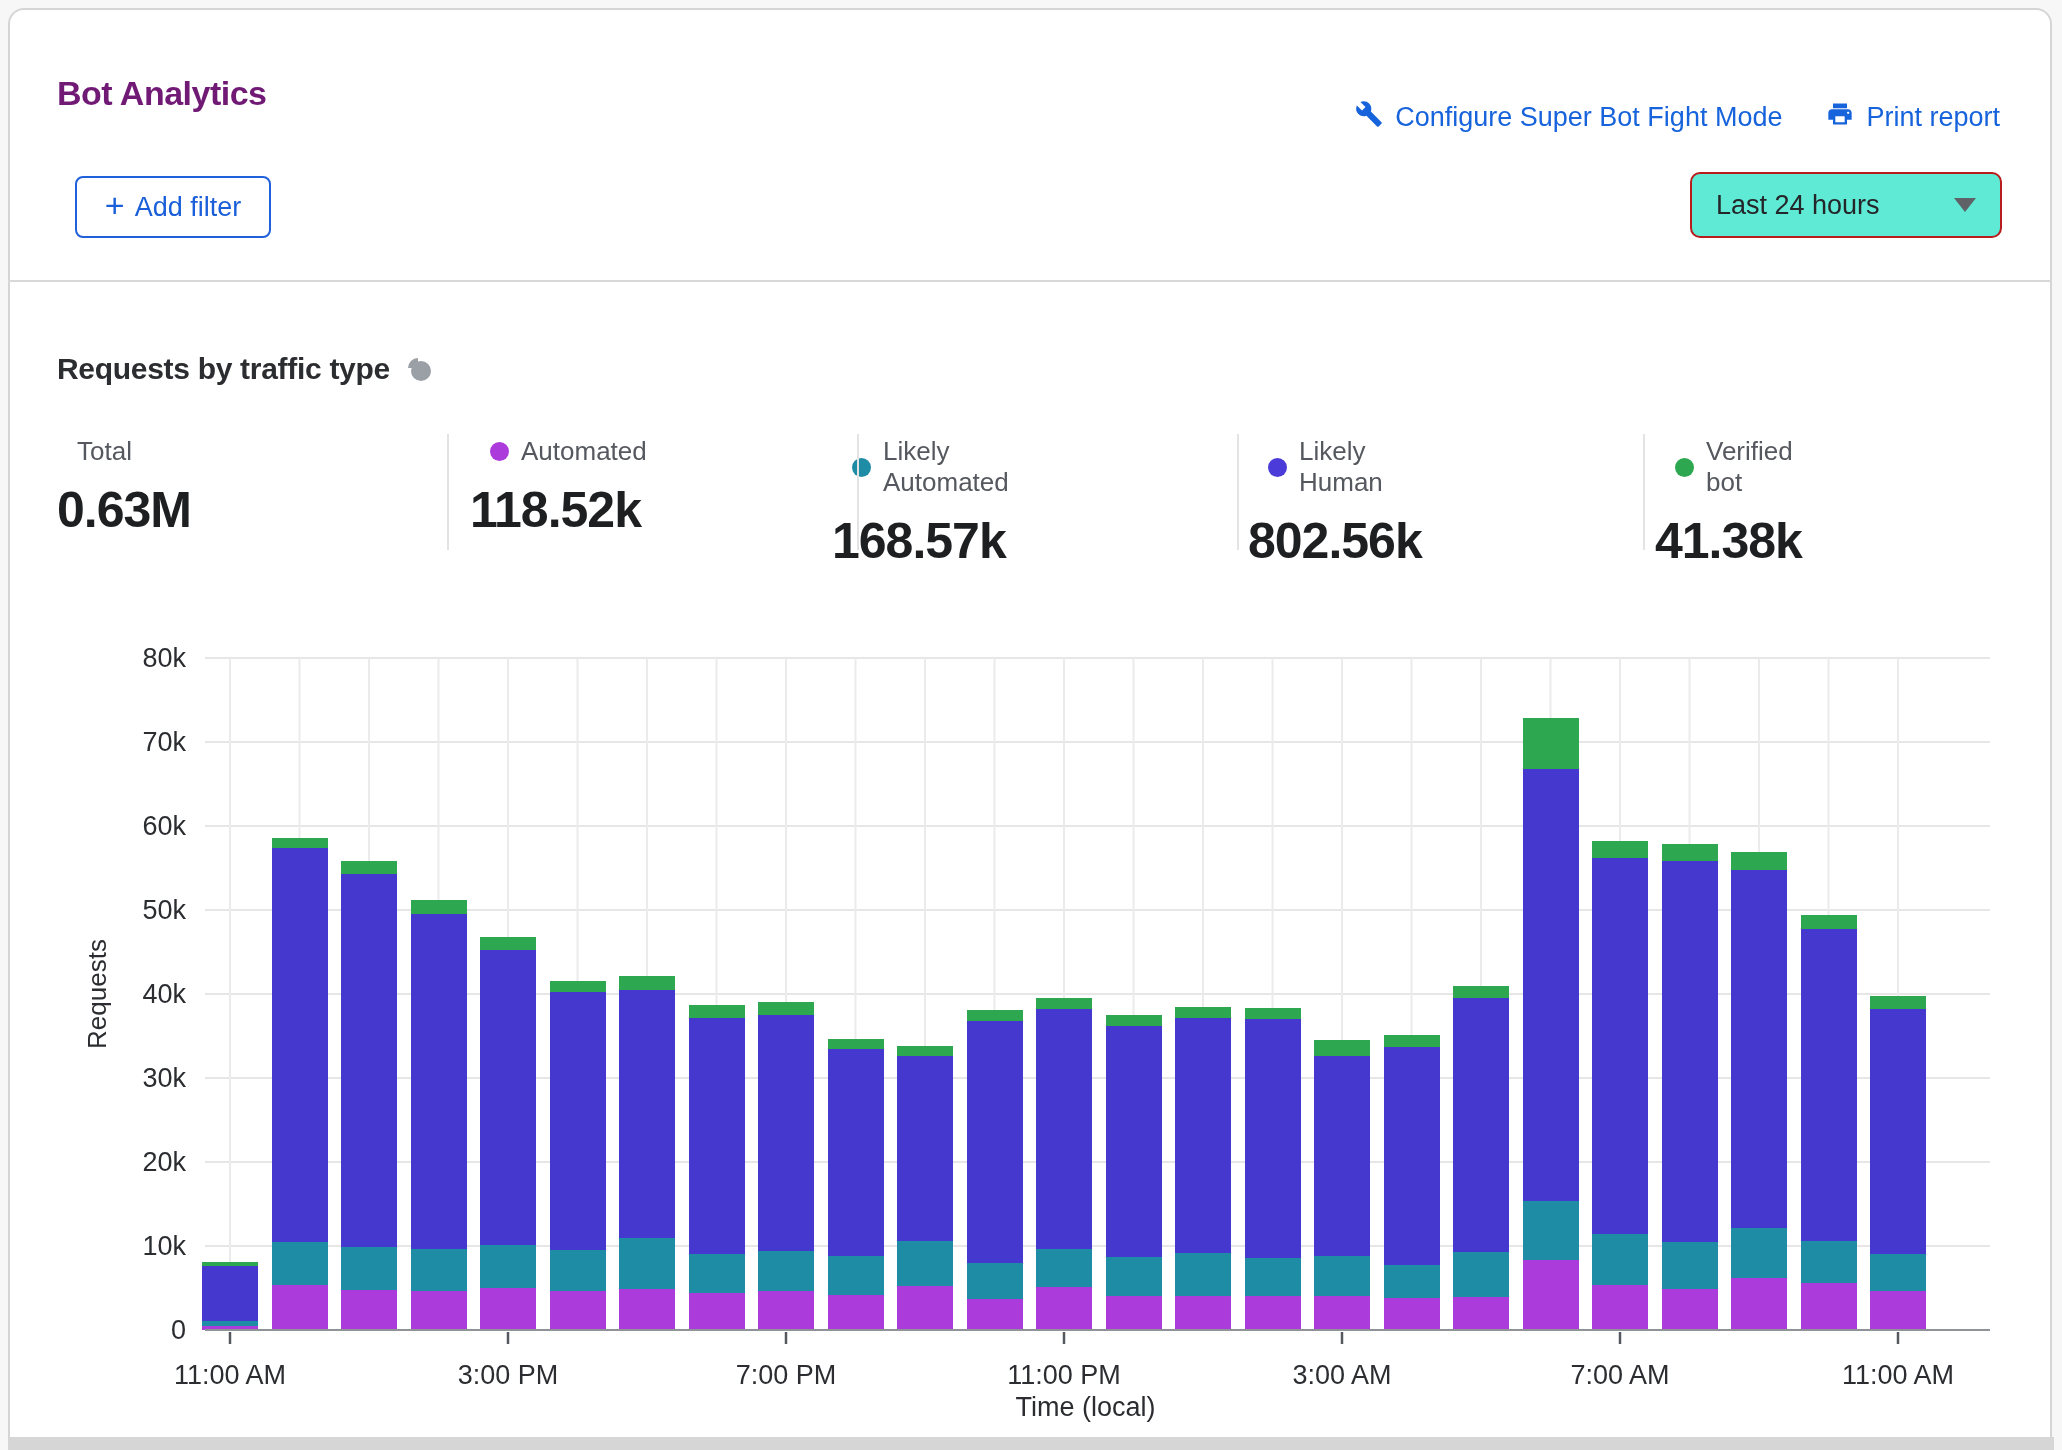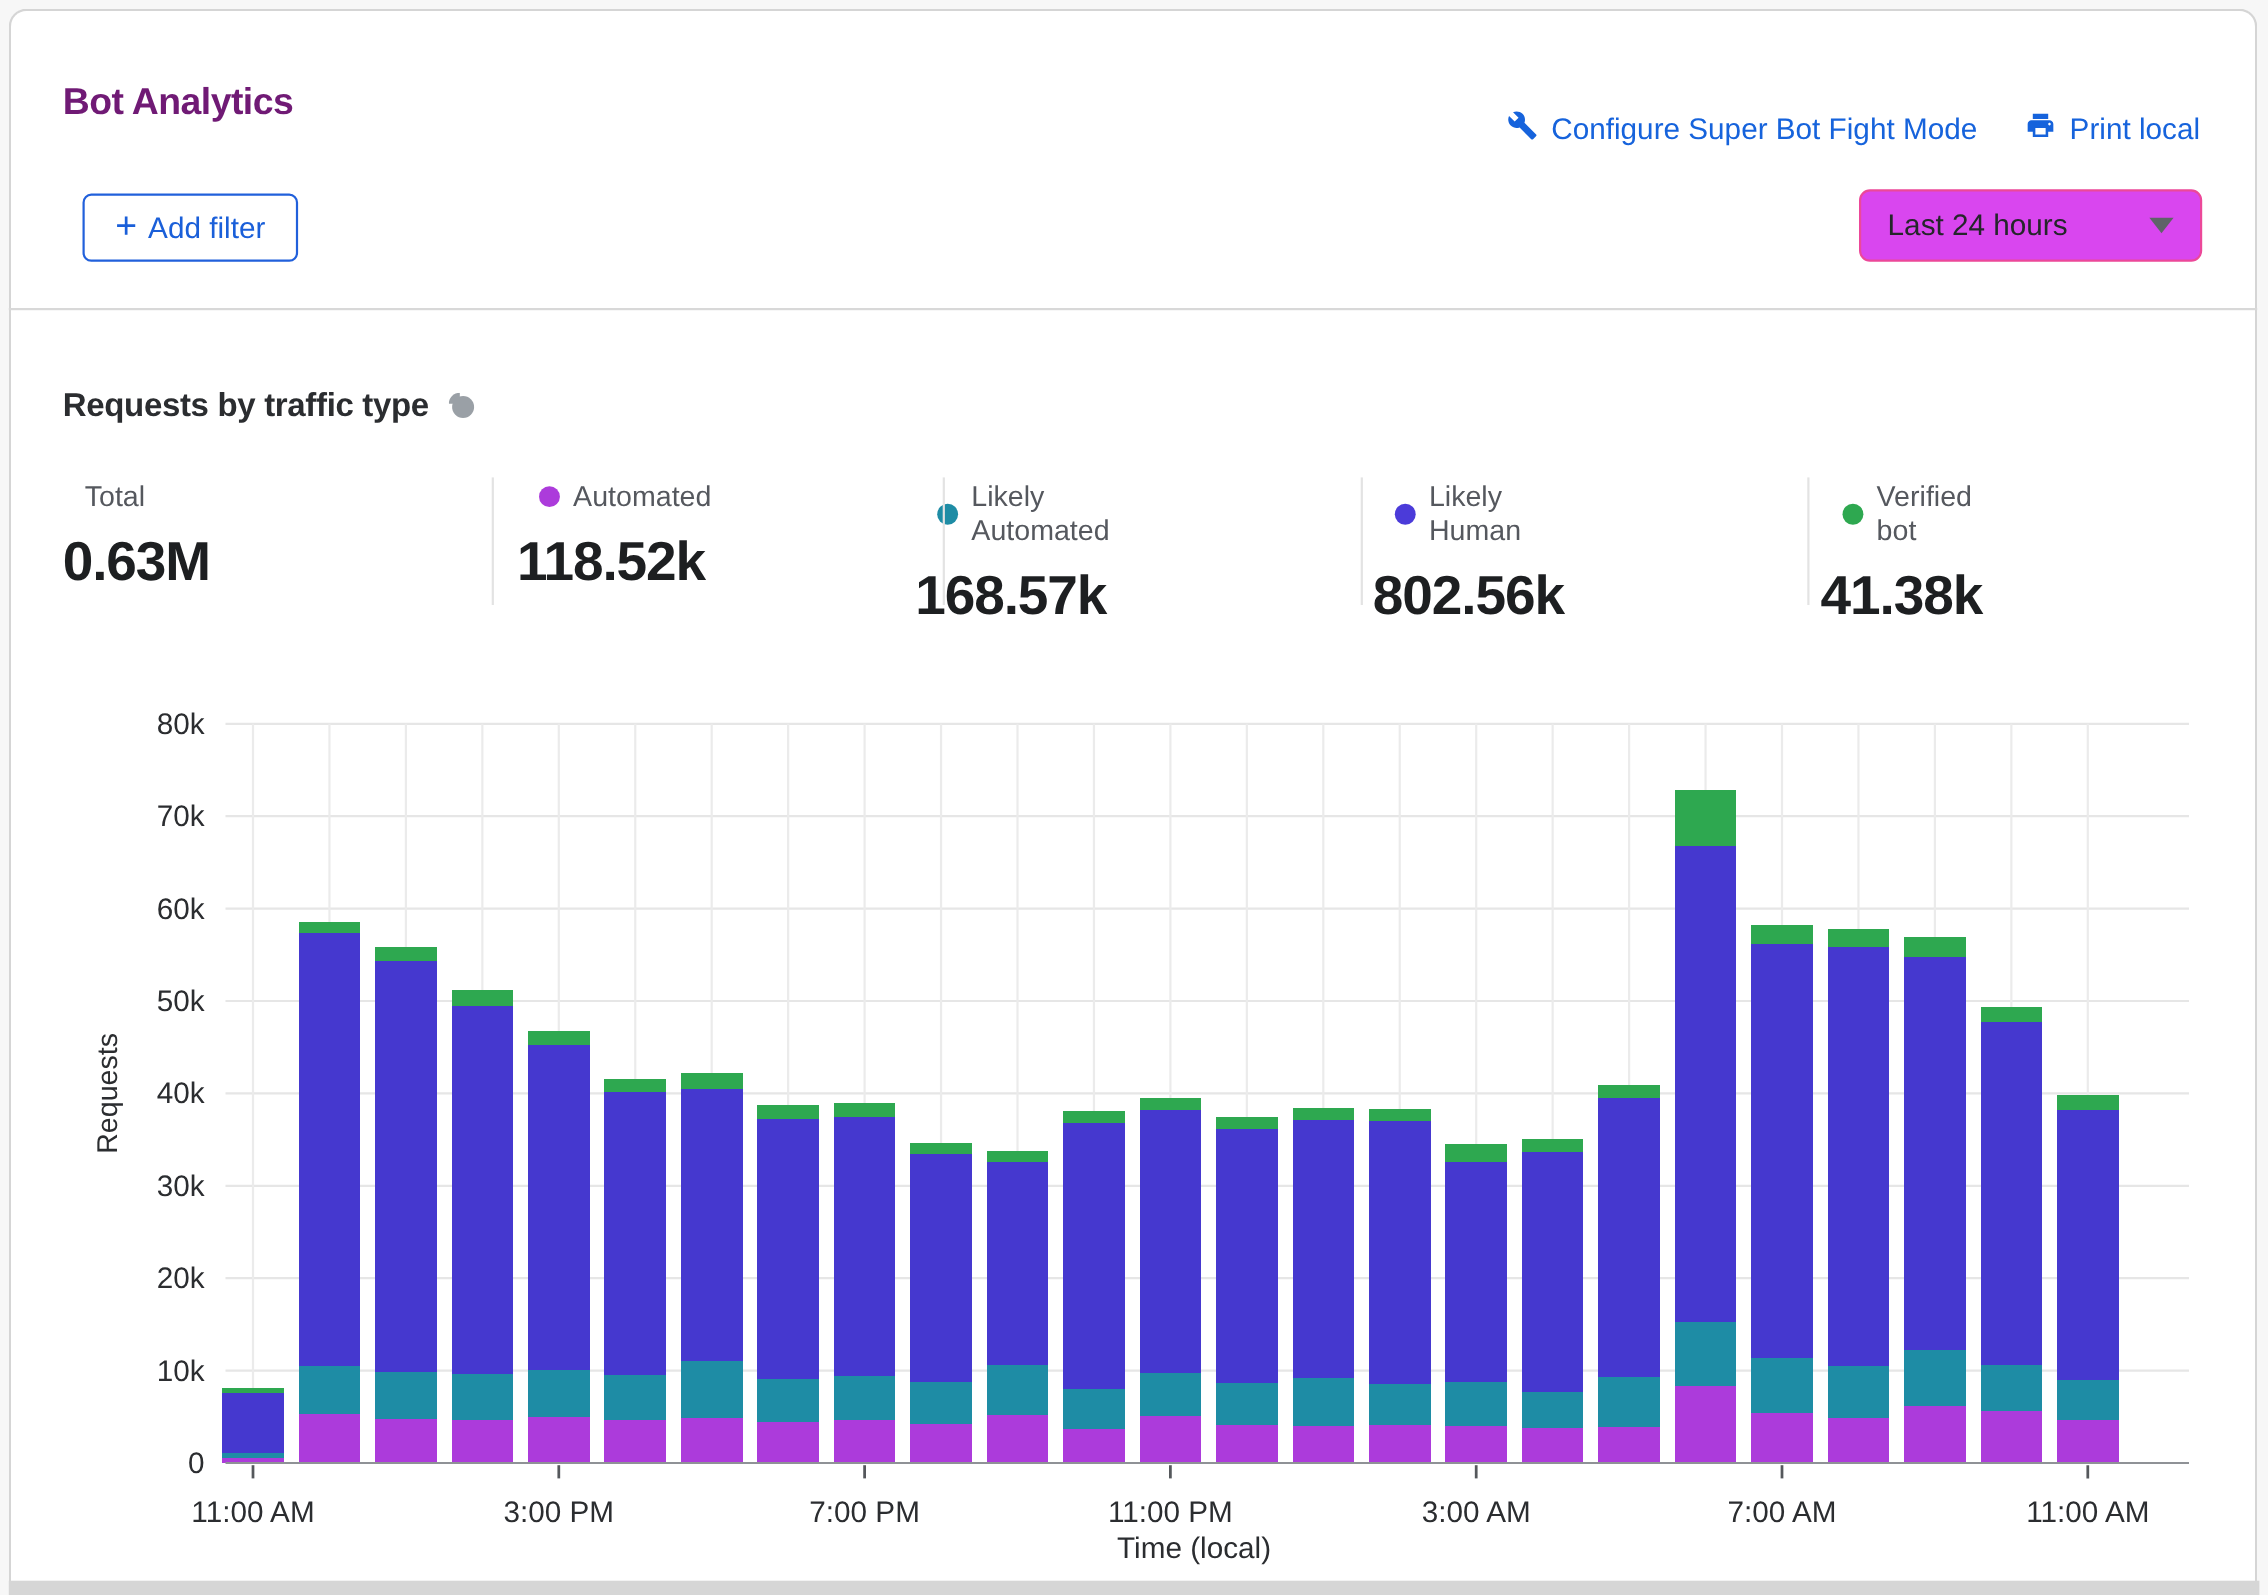--- a/index.html
+++ b/index.html
@@ -6,22 +6,22 @@
   body{width:2062px;height:1450px;position:relative;font-family:"Liberation Sans",sans-serif;overflow:hidden;}
   .card{position:absolute;left:8px;top:8px;width:2044px;height:1442px;background:#ffffff;
         border:2px solid #d5d5d5;border-bottom:none;border-radius:16px 16px 0 0;box-sizing:border-box;}
   .page-title{position:absolute;left:57px;top:74px;font-size:34px;font-weight:bold;color:#701a75;letter-spacing:-0.5px;}
   .top-links{position:absolute;right:62px;top:100px;display:flex;align-items:center;gap:44px;}
   .link{display:flex;align-items:center;gap:12px;color:#1663dc;font-size:27px;cursor:pointer;white-space:nowrap;text-align:center;}
   .link svg{flex:0 0 auto;}
   .add-filter{position:absolute;left:75px;top:176px;width:196px;height:62px;border:2px solid #2160db;border-radius:8px;
         background:#fff;display:flex;align-items:center;justify-content:center;gap:10px;color:#1a5fd9;font-size:27px;cursor:pointer;box-sizing:border-box;}
   .add-filter .plus{font-size:34px;line-height:1;margin-top:-4px;}
-  .range-select{position:absolute;left:1690px;top:172px;width:312px;height:66px;border:2px solid #ec4899;border-radius:10px;
-        background:#d946ef;display:flex;align-items:center;color:#24262a;font-size:27px;padding:0 24px;box-sizing:border-box;cursor:pointer;}
+  .range-select{position:absolute;left:1690px;top:172px;width:312px;height:66px;border:2px solid #b91c1c;border-radius:10px;
+        background:#5eead4;display:flex;align-items:center;color:#24262a;font-size:27px;padding:0 24px;box-sizing:border-box;cursor:pointer;}
   .range-select .caret{margin-left:auto;width:0;height:0;border-left:11px solid transparent;border-right:11px solid transparent;border-top:14px solid #5f6368;}
   .hdivider{position:absolute;left:8px;top:280px;width:2044px;height:2px;background:#d8d8d8;}
   .section-title-row{position:absolute;left:57px;top:352px;display:flex;align-items:flex-end;gap:18px;}
   .section-title{font-size:30px;font-weight:bold;color:#2b2d30;letter-spacing:-0.3px;}
   .stats{position:absolute;left:0;top:0;}
   .stat-col{position:absolute;top:436px;}
   .stat-label{display:flex;align-items:center;gap:12px;font-size:26px;color:#55585e;margin-left:20px;}
   .dot{width:19px;height:19px;border-radius:50%;flex:0 0 auto;}
   .stat-value{margin-top:14px;font-size:50px;font-weight:bold;color:#1d1f21;letter-spacing:-1px;}
   .vdivider{position:absolute;top:434px;height:116px;width:2px;background:#e3e3e3;}
@@ -45,21 +45,21 @@
         </svg>
     </span>
     <span>Configure Super Bot Fight Mode</span>
   </div>
   <div class="link">
     <span>
       <svg width="28" height="28" viewBox="0 0 24 24" fill="#1663dc">
           <path d="M19 8H5c-1.66 0-3 1.34-3 3v6h4v4h12v-4h4v-6c0-1.66-1.34-3-3-3zm-3 11H8v-5h8v5zm3-7c-.55 0-1-.45-1-1s.45-1 1-1 1 .45 1 1-.45 1-1 1zm-1-9H6v4h12V3z"></path>
         </svg>
     </span>
-    <span>Print local</span>
+    <span>Print report</span>
   </div>
 </div>
 
 <div class="add-filter">
   <span class="plus">+</span>
   <span>Add filter</span>
 </div>
 
 <div class="range-select">
   <span>Last 24 hours</span>

